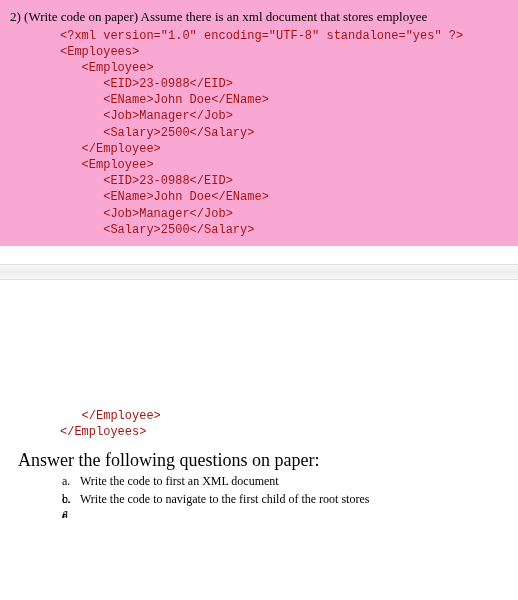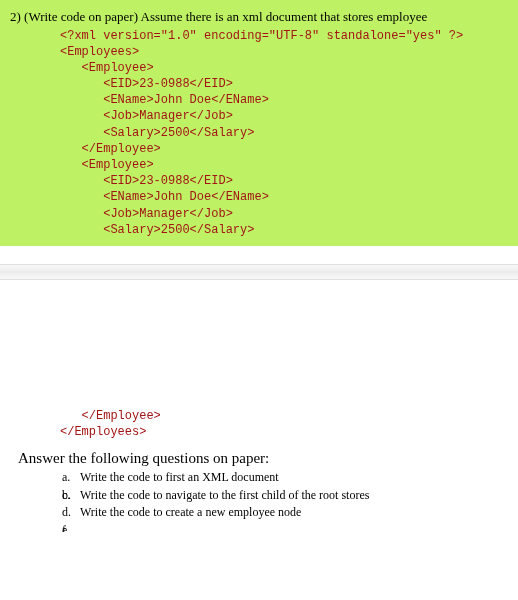--- a/index.html
+++ b/index.html
@@ -6,21 +6,21 @@
     margin: 0;
     padding: 0;
     font-family: 'Times New Roman', Times, serif;
     font-size: 13px;
     background: #ffffff;
     color: #000000;
     width: 518px;
   }
   .page {
     padding: 8px 10px;
-    background: #bef264;
+    background: #f9a8d4;
   }
   .question-header {
     margin-bottom: 2px;
     line-height: 1.35;
   }
   .question-num {
     display: inline;
   }
   .code-block {
     font-family: 'Courier New', Courier, monospace;
@@ -45,21 +45,21 @@
   .code-block2 {
     font-family: 'Courier New', Courier, monospace;
     font-size: 12px;
     color: #a31515;
     white-space: pre;
     line-height: 1.35;
     padding-left: 50px;
   }
   .answer-header {
     margin-top: 10px;
-    font-size: 15px;
+    font-size: 18px;
     padding-left: 8px;
   }
   .answer-list {
     list-style: none;
     padding-left: 52px;
     margin: 2px 0;
   }
   .answer-list li {
     font-size: 12px;
     line-height: 1.45;
@@ -108,21 +108,20 @@
     </li>
     <li>
       <span class="letter">b.</span>
     </li>
     <li>
       <span class="letter">c.</span>
       <span>Write the code to navigate to the first child of the root stores</span>
     </li>
     <li>
       <span class="letter">d.</span>
-      <span>Write the code to create a new employee node</span>
     </li>
     <li>
       <span class="letter">e.</span>
     </li>
     <li>
       <span class="letter">f.</span>
     </li>
   </ul>
 </div>
 

